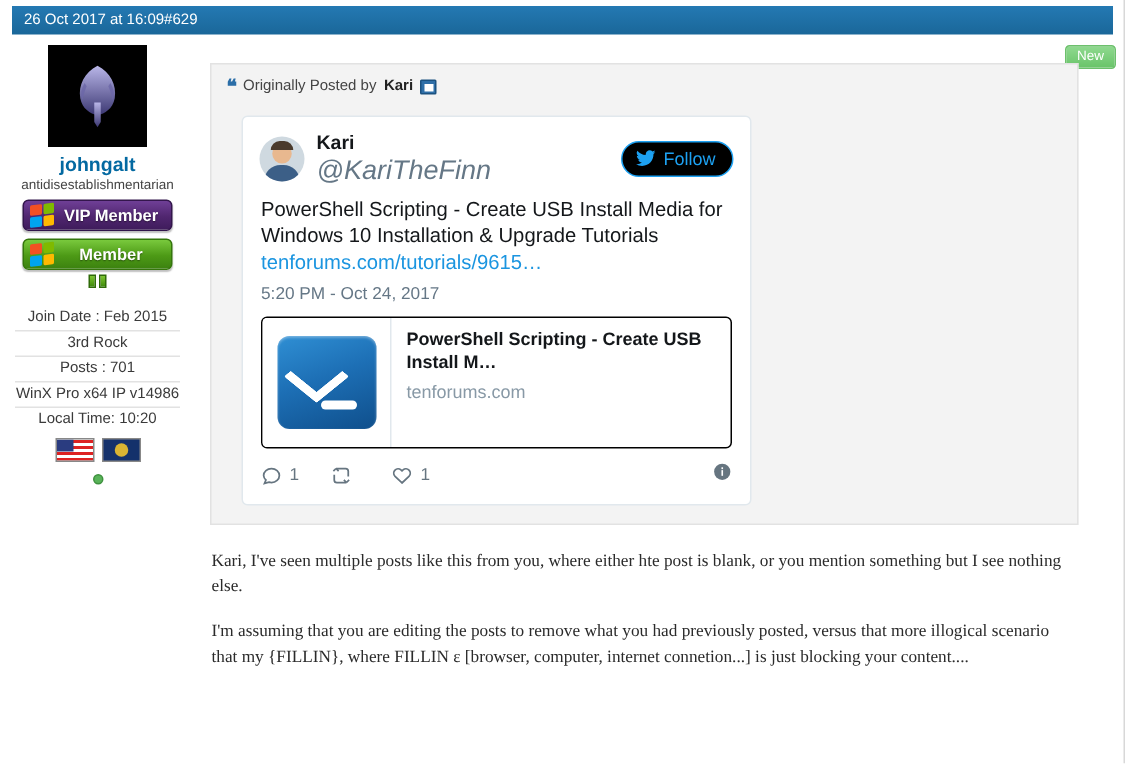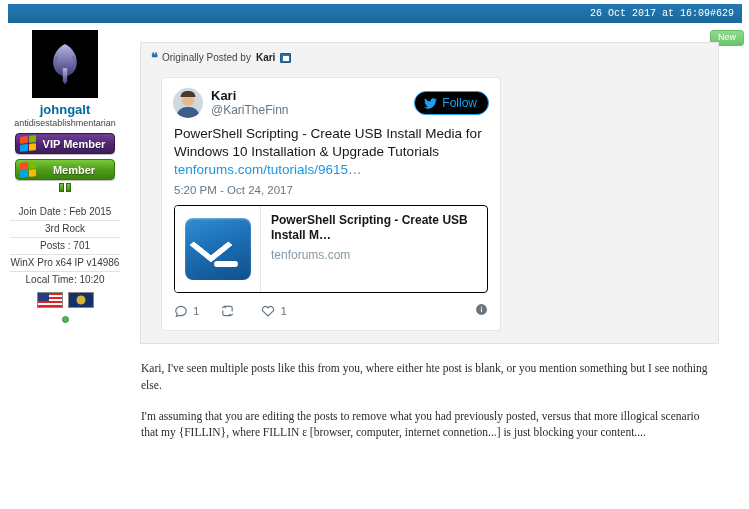--- a/index.html
+++ b/index.html
@@ -19,22 +19,21 @@
   
   .post-header {
     position: absolute; left: 8px; top: 4px;
     width: 734px; height: 19px;
     background: #1f6fa8;
     background: linear-gradient(180deg, #2479b3 0%, #1a6799 100%);
     color: #ffffff;
     font-size: 10px;
     display: flex; align-items: center;
     padding: 0 8px;
-    justify-content: flex-end;
-    font-family: Liberation Mono, monospace;
+    justify-content: flex-start;
   }
   .post-number { font-size: 10px; }
 
   
   .new-badge {
     position: absolute; right: 5px; top: 30px;
     background: #7ed07e;
     background: linear-gradient(180deg,#8fd98f 0%,#69c469 100%);
     color: #ffffff;
     font-size: 9px;
@@ -230,21 +229,21 @@
     background: #3c5f87;
   }
   .tw-avatar .hair {
     position: absolute; left: 50%; top: 3px;
     transform: translateX(-50%);
     width: 15px; height: 6px; border-radius: 7px 7px 0 0;
     background: #4a3a2c;
   }
   .tw-names { margin-left: 8px; line-height: 1.15; }
   .tw-name { font-size: 13px; font-weight: bold; color: #14171a; }
-  .tw-handle { font-size: 12px; color: #657786; }
+  .tw-handle { font-size: 18px; color: #657786; font-style: italic; }
   .follow-btn {
     margin-left: auto;
     border: 1px solid #1da1f2;
     color: #1da1f2;
     background: #000000;
     border-radius: 14px;
     font-size: 12px;
     padding: 4px 11px 4px 9px;
     display: flex; align-items: center; gap: 5px;
     white-space: nowrap;

